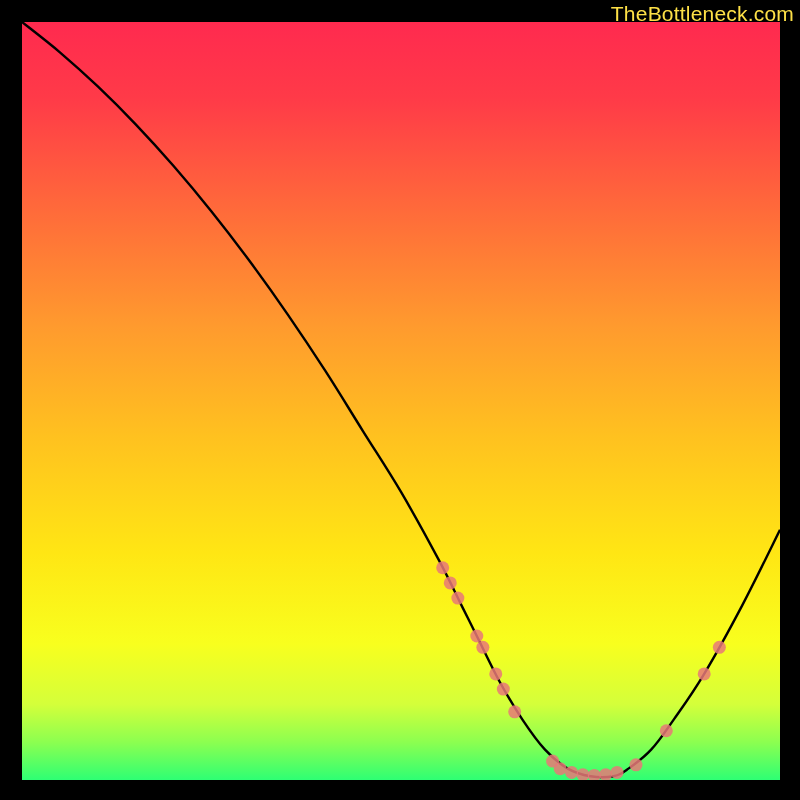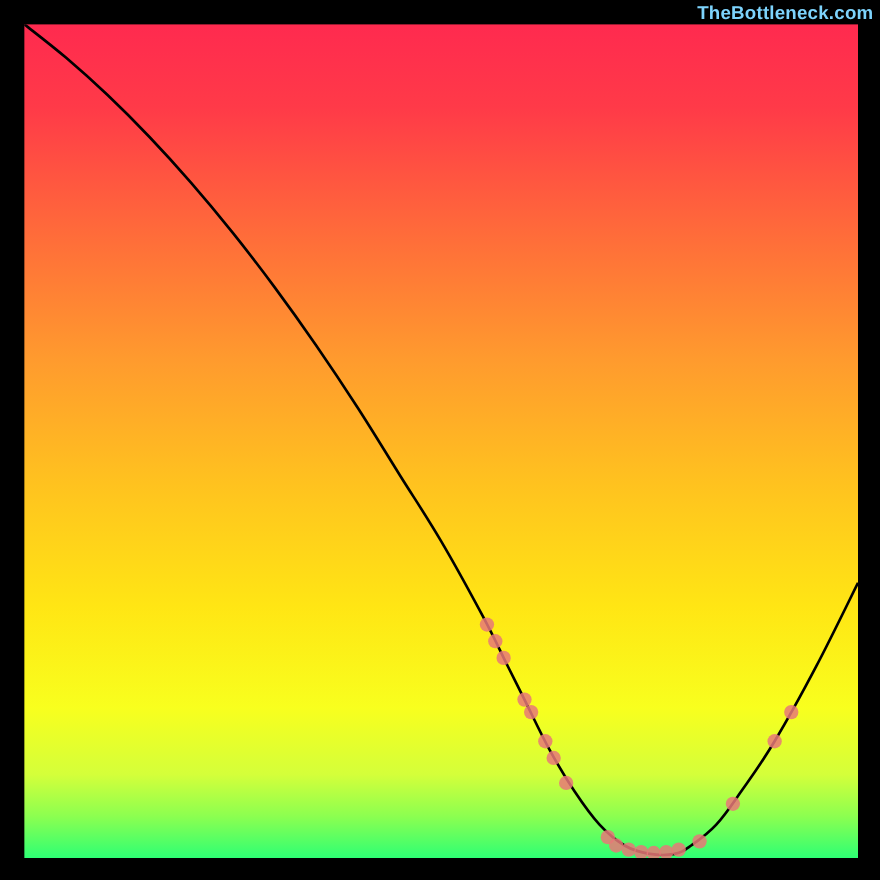--- a/index.html
+++ b/index.html
@@ -23,23 +23,23 @@
     position: absolute;
     left: 0;
     top: 0;
     width: 758px;
     height: 758px;
   }
   .watermark {
     position: absolute;
     top: 2px;
     right: 6px;
-    color: #7dd3fc;
-    font-size: 17px;
-    font-weight: 700;
+    color: #fde047;
+    font-size: 21px;
+    font-weight: 400;
     letter-spacing: 0.2px;
   }
   svg {
     display: block;
   }
 </style>
 </head>
 <body>
 
 <div class="frame">

